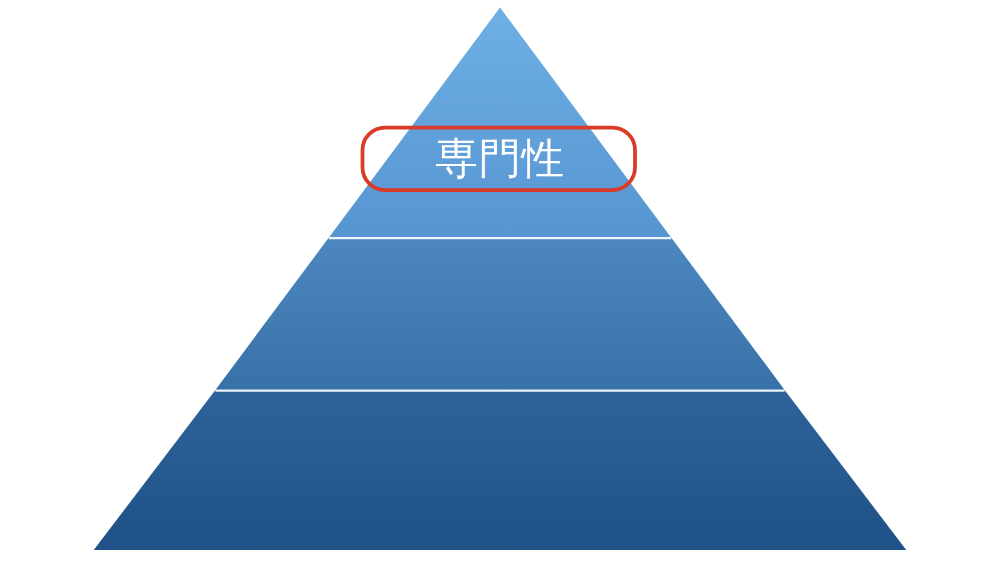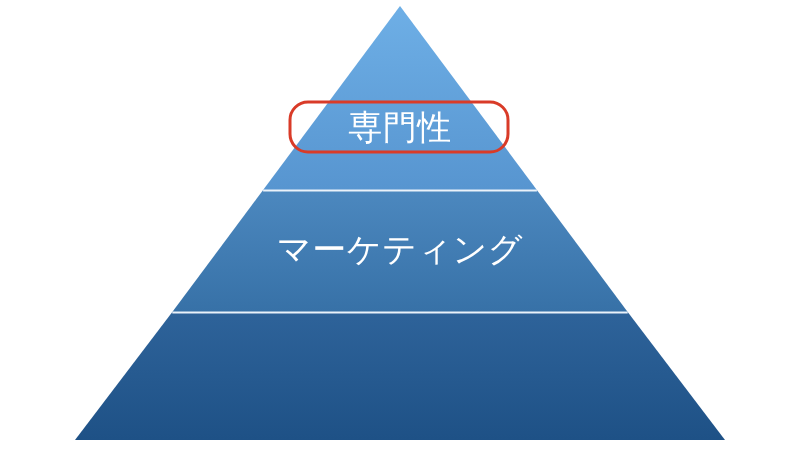--- a/index.html
+++ b/index.html
@@ -82,16 +82,15 @@
     <polygon points="172.3,312 627.7,312 725,440 75,440" fill="url(#gradBottom)"></polygon>
 
     <line x1="263.1" y1="190.5" x2="536.9" y2="190.5" stroke="#EAF2FA" stroke-width="1.8"></line>
     <line x1="172.3" y1="312.5" x2="627.7" y2="312.5" stroke="#EAF2FA" stroke-width="1.8"></line>
 
     <rect x="290" y="102" width="218" height="50" rx="18" ry="18" fill="none" stroke="#D93B28" stroke-width="3"></rect>
   </svg>
 
   <div class="tier-label" id="label-tier-top">専門性</div>
 
-  <div class="tier-label" id="label-tier-middle">マーケティング</div>
 
 
 </div>
 
 </body></html>

